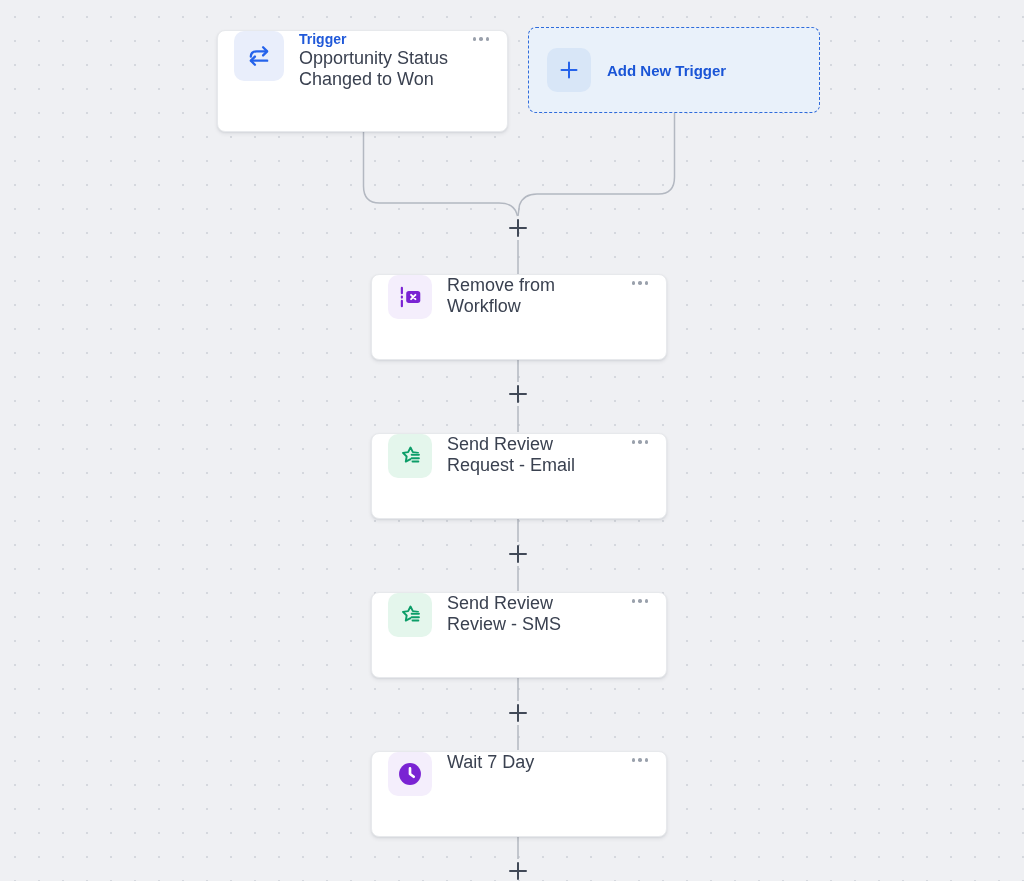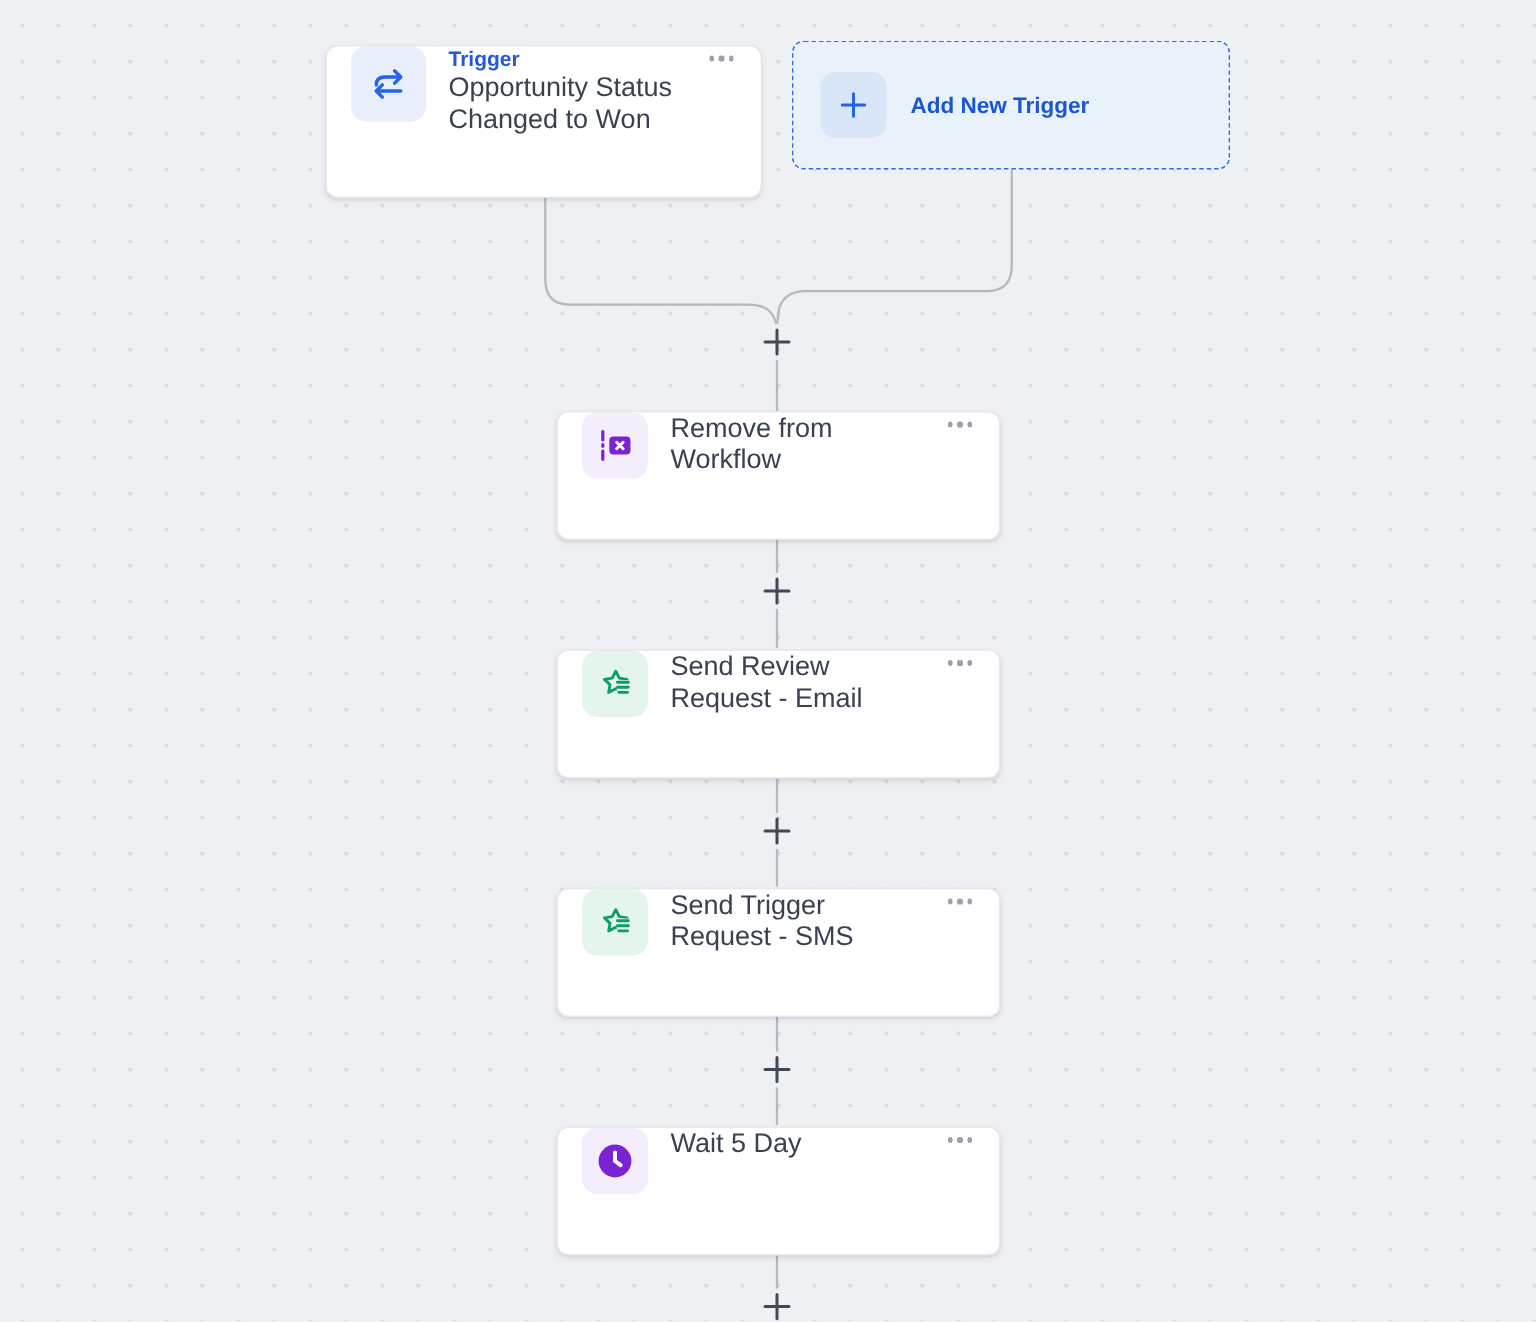--- a/index.html
+++ b/index.html
@@ -165,36 +165,36 @@
   </div>
 
   <div class="card action-card top-sms">
     <div class="icon-box iconbg-green">
       <svg width="27" height="27" viewBox="0 0 24 24" fill="none">
         <path class="s-green" stroke-width="1.7" stroke-linejoin="round" d="M12 4 L14.1 8.1 L18.7 8.8 L15.4 12 L16.2 16.5 L12 14.4 L7.8 16.5 L8.6 12 L5.3 8.8 L9.9 8.1 Z"></path>
         <rect class="f-greenbg" x="12.6" y="9.2" width="9.4" height="11"></rect>
         <path class="s-green" stroke-width="1.7" stroke-linecap="round" d="M13 10.5 H19.5 M13 13.5 H19.5 M13.8 16.5 H19"></path>
       </svg>
     </div>
-    <div class="card-title">Send Trigger Request - SMS</div>
+    <div class="card-title">Send Review Review - SMS</div>
     <div class="menu-dots">
       <i></i>
         <i></i>
         <i></i>
     </div>
   </div>
 
   <div class="card action-card top-wait">
     <div class="icon-box iconbg-purple">
       <svg width="32" height="32" viewBox="0 0 24 24" fill="none">
         <circle class="f-purple" cx="12" cy="12" r="8.2"></circle>
         <path d="M12 7.8 V12 L14.8 14.1" stroke="#ffffff" stroke-width="2" stroke-linecap="round" stroke-linejoin="round"></path>
       </svg>
     </div>
-    <div class="card-title">Wait 5 Day</div>
+    <div class="card-title">Wait 7 Day</div>
     <div class="menu-dots">
       <i></i>
         <i></i>
         <i></i>
     </div>
   </div>
 
 </div>
 
 </body></html>

